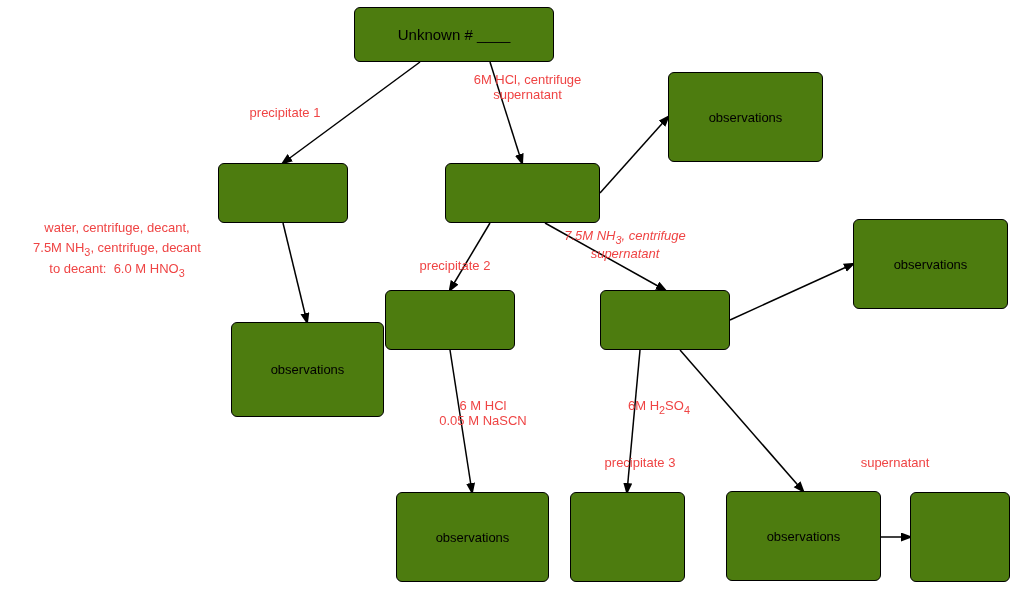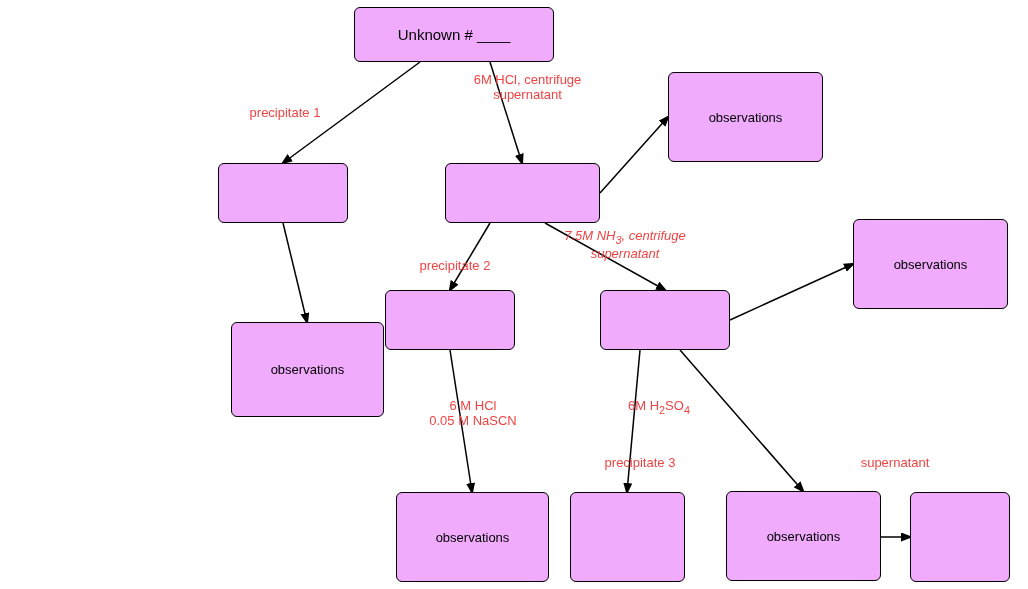--- a/index.html
+++ b/index.html
@@ -14,21 +14,21 @@
     }
     .diagram {
       position: relative;
       width: 1028px;
       height: 589px;
     }
     .box {
       position: absolute;
       border: 1.5px solid #000;
       border-radius: 6px;
-      background: #f0abfc;
+      background: #4d7c0f;
       display: flex;
       align-items: center;
       justify-content: center;
       text-align: center;
       font-size: 13px;
     }
     .label {
       position: absolute;
       text-align: center;
       font-size: 13px;
@@ -121,30 +121,33 @@
   </div>
 
   <div class="label" style="left:230px; top:105px; width:110px;">
     <span>precipitate 1</span>
   </div>
 
   <div class="label" style="left:445px; top:72px; width:165px; text-align:center;">
     <span>6M HCl, centrifuge<br>supernatant</span>
   </div>
 
+  <div class="label" style="left:12px; top:218px; width:210px; text-align:center; line-height:1.5;">
+    <span>water, centrifuge, decant,<br>7.5M NH<sub>3</sub>, centrifuge, decant<br>to decant:&nbsp; 6.0 M HNO<sub>3</sub></span>
+  </div>
 
   <div class="label" style="left:530px; top:228px; width:190px; text-align:center;font-style:italic;">
     <span>7.5M NH<sub>3</sub>, centrifuge<br>supernatant</span>
   </div>
 
   <div class="label" style="left:395px; top:258px; width:120px; ">
     <span>precipitate 2</span>
   </div>
 
-  <div class="label" style="left:418px; top:398px; width:110px; text-align:center;">
+  <div class="label" style="left:428px; top:398px; width:110px; text-align:center;">
     <span>6 M HCl<br>0.05 M NaSCN</span>
   </div>
 
   <div class="label" style="left:628px; top:398px; width:120px; text-align:left;">
     <span>6M H<sub>2</sub>SO<sub>4</sub></span>
   </div>
 
   <div class="label" style="left:585px; top:455px; width:110px; ">
     <span>precipitate 3</span>
   </div>

